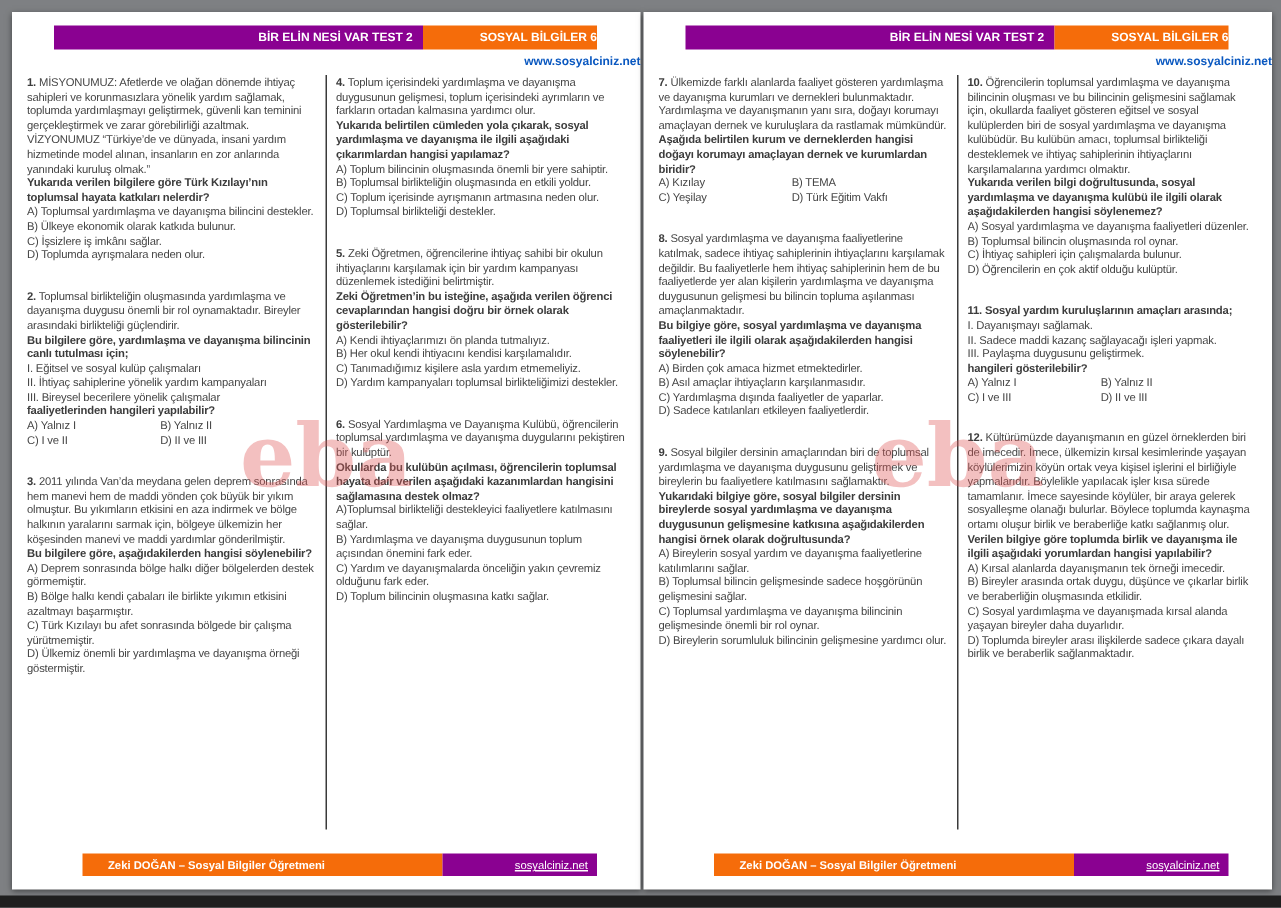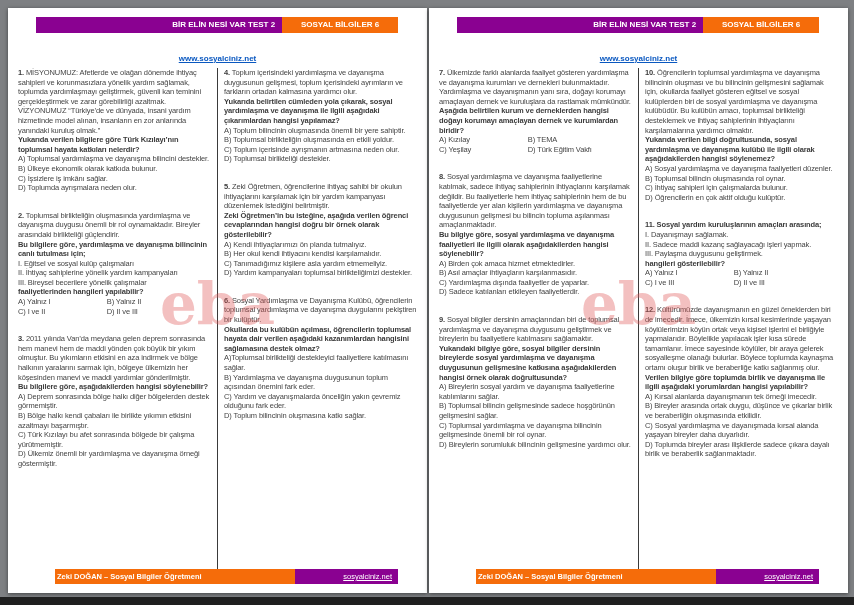--- a/index.html
+++ b/index.html
@@ -5,38 +5,38 @@
   html,body{margin:0;padding:0;width:854px;height:605px;overflow:hidden;
     background:#7e8083;font-family:"Liberation Sans",sans-serif;}
   .page{position:absolute;top:8px;width:419px;height:585px;background:#ffffff;
     box-shadow:0 1px 4px rgba(0,0,0,.5);}
   #page1{left:8px}
   #page2{left:429px}
   .hdr{display:flex;margin:9px 29px 0 28px;height:16px}
   .hdr-purple{flex:0 0 68%;background:#8a0191;color:#fff;font-weight:bold;
     font-size:8px;line-height:16px;text-align:right;padding-right:7px;box-sizing:border-box}
   .hdr-orange{flex:1;background:#f56c0a;color:#fff;font-weight:bold;
-    font-size:8px;line-height:16px;text-align:center}
-  .weblink{margin-top:20px;text-align:center;font-size:8px;font-weight:bold;
-    color:#0a58c0;text-decoration:underline;height:11px;line-height:11px}
+    font-size:8px;line-height:16px;text-align:right}
+  .weblink{margin-top:2px;text-align:right;font-size:8px;font-weight:bold;
+    color:#0a58c0;height:11px;line-height:11px}
   .body{position:relative;margin-top:4px;height:516px;padding:0 10px;
     display:flex;gap:13px;box-sizing:border-box}
   .divider{position:absolute;left:209px;top:0;height:503px;width:1px;background:#3a3a3a}
   .col{flex:1;min-width:0;overflow:hidden}
   .q{margin-bottom:18px}
   .q p{margin:0;font-size:7.5px;line-height:9.6px;color:#454545;letter-spacing:-0.12px}
   .q span.n{font-weight:normal}
   .q span.b{font-weight:bold;color:#3c3c3c}
   .q span.bu{font-weight:bold;color:#3c3c3c;}
   .pair{display:flex}
   .pair span:first-child{width:46%}
   .pair span:last-child{flex:1}
   .ftr{position:absolute;left:47px;right:29px;bottom:9px;height:15px;display:flex}
   .ftr-orange{flex:0 0 70%;background:#f56c0a;color:#fff;font-weight:bold;
-    font-size:7.5px;line-height:15px;padding-left:2px;box-sizing:border-box;
+    font-size:7.5px;line-height:15px;padding-left:17px;box-sizing:border-box;
     white-space:nowrap;overflow:hidden}
   .ftr-purple{flex:1;background:#8a0191;color:#fff;font-weight:normal;font-size:7.5px;
     line-height:15px;text-align:right;padding-right:6px;box-sizing:border-box;
     text-decoration:underline;white-space:nowrap}
   .wm{position:absolute;top:262px;left:0;right:0;text-align:center;
     font-family:"DejaVu Serif",serif;font-weight:bold;
     font-size:58px;color:rgba(224,90,90,.38);pointer-events:none}
   .taskbar{position:absolute;left:0;bottom:0;width:854px;height:8px;background:#1f1f1f}
 </style>
 </head>

